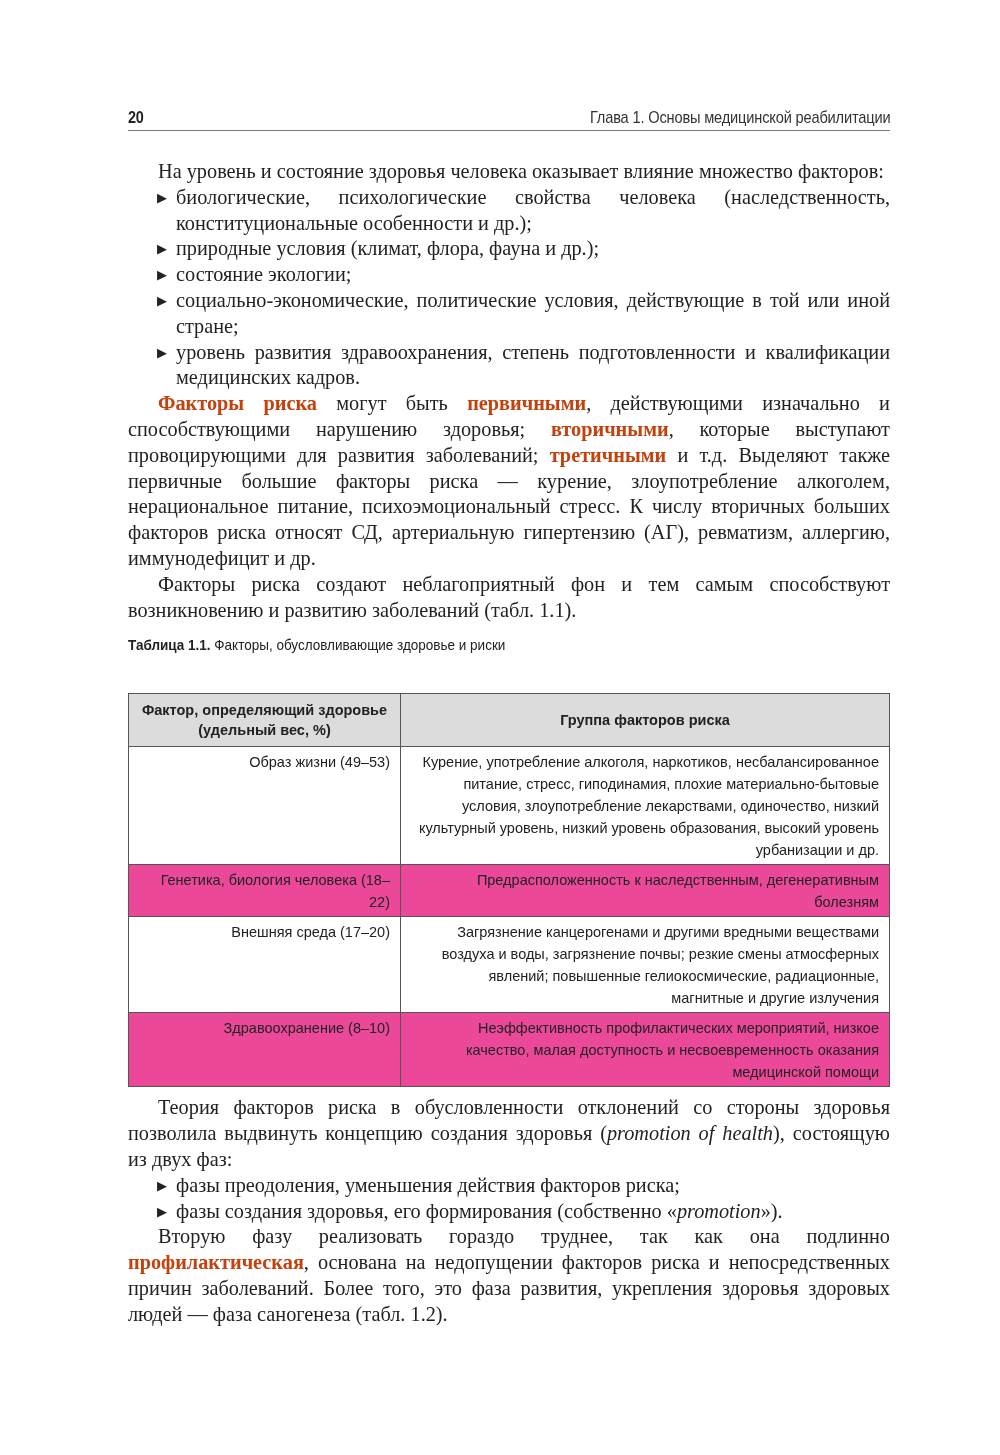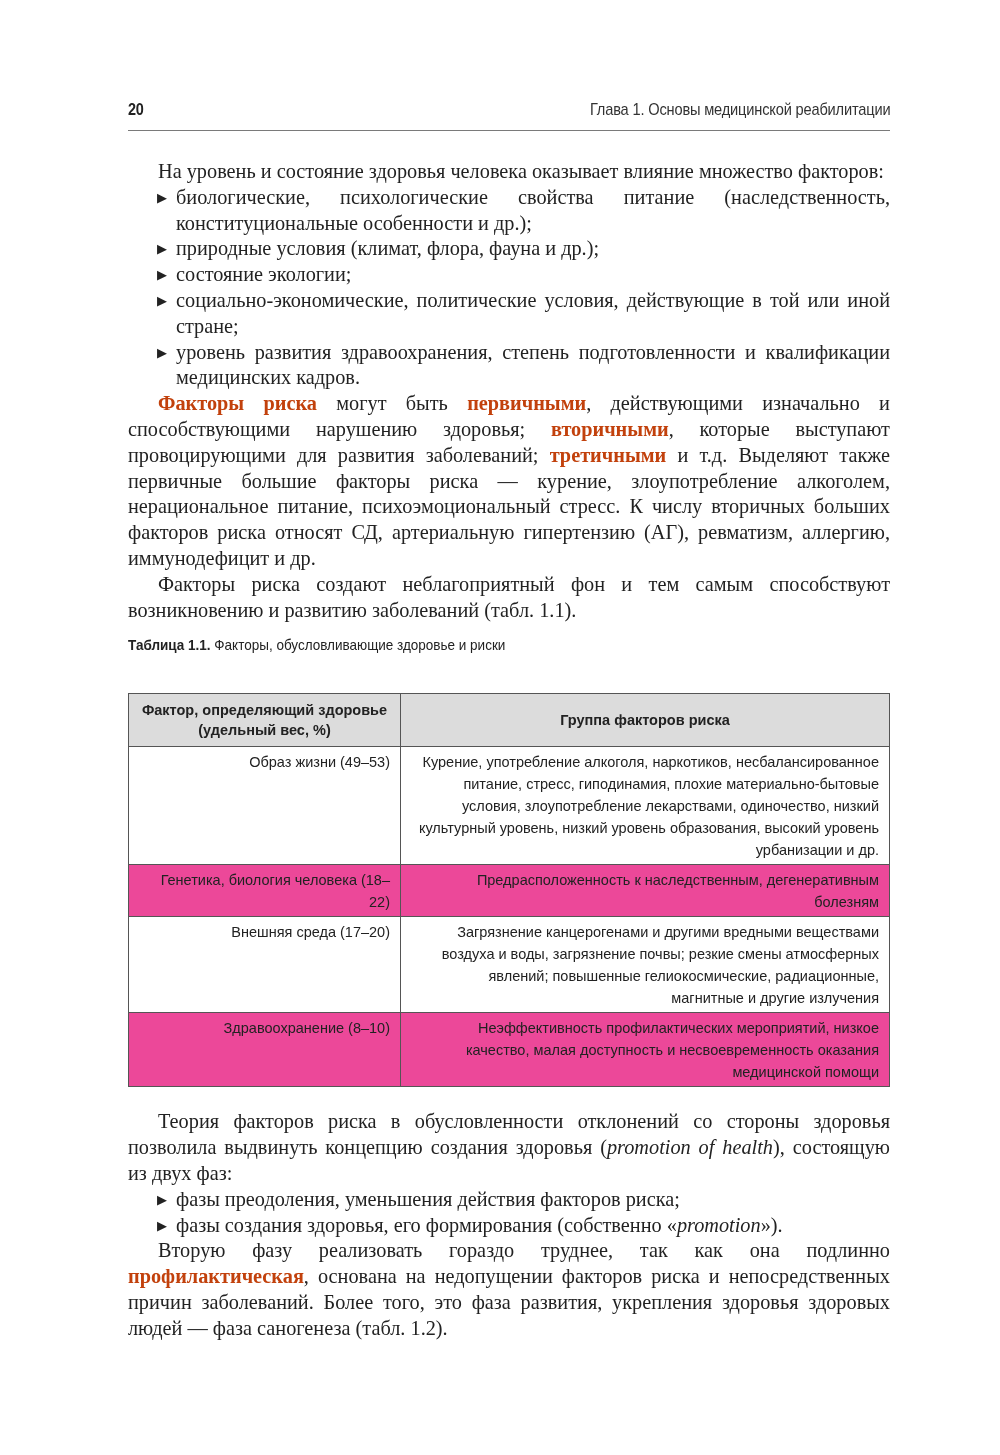--- a/index.html
+++ b/index.html
@@ -1,19 +1,19 @@
 <!DOCTYPE html>
 <html><head>
 <meta charset="utf-8">
 <style>
   html, body { margin: 0; padding: 0; background: #ffffff; }
   body { width: 1000px; height: 1455px; position: relative; overflow: hidden; color: #1a1a1a; }
   .page { position: absolute; left: 128px; top: 100px; width: 762px; }
 
-  .running-head { display: flex; justify-content: space-between; align-items: flex-start;
+  .running-head { display: flex; justify-content: space-between; align-items: flex-end;
     font-family: "Liberation Sans", sans-serif; font-size: 17px; height: 28px;
     border-bottom: 1.5px solid #7a7a7a; padding-bottom: 2px; letter-spacing: -0.2px; }
   .page-number { font-weight: bold; font-size: 17px; color: #222; transform: scaleX(0.85); transform-origin: left; }
   .chapter-title { color: #333; transform: scaleX(0.86); transform-origin: right; white-space: nowrap; }
 
   .body-text { font-family: "Liberation Serif", serif; font-size: 20.3px; line-height: 25.8px; color: #222;
     text-align: justify; margin-top: 28px; }
   .body-text p { margin: 0; text-indent: 30px; }
   .body-text b { font-weight: bold; color: #c2410c; }
   .body-text i { font-style: italic; }
@@ -25,36 +25,36 @@
   .table-caption { font-family: "Liberation Sans", sans-serif; font-size: 15px; margin-top: 13px; margin-bottom: 12px; color: #222;
     transform: scaleX(0.9); transform-origin: left; white-space: nowrap; }
   .table-caption b { font-weight: bold; }
 
   table.data { width: 762px; border-collapse: collapse; font-family: "Liberation Sans", sans-serif; font-size: 14.5px; line-height: 22px; color: #222; margin-top: 40px; }
   table.data th, table.data td { border: 1px solid #555; vertical-align: top; padding: 4px 10px 3px 12px; text-align: right; }
   table.data th { background: #dcdcdc; font-weight: bold; text-align: center; vertical-align: middle; padding: 6px 10px; line-height: 20px; }
   table.data tr.shaded td { background: #ec4899; }
   table.data col.c1 { width: 272px; }
 
-  .after { margin-top: 22px; }
+  .after { margin-top: 8px; }
 </style>
 </head>
 <body>
 
 <div class="page">
 
   <div class="running-head">
     <span class="page-number">20</span>
     <span class="chapter-title">Глава 1. Основы медицинской реабилитации</span>
   </div>
 
   <div class="body-text">
     <p>На уровень и состояние здоровья человека оказывает влияние множество факторов:</p>
     <ul class="bullets">
-      <li><span class="marker">▶</span><span>биологические, психологические свойства питание (наследственность, конституциональные особенности и др.);</span></li>
+      <li><span class="marker">▶</span><span>биологические, психологические свойства человека (наследственность, конституциональные особенности и др.);</span></li>
       <li><span class="marker">▶</span><span>природные условия (климат, флора, фауна и др.);</span></li>
       <li><span class="marker">▶</span><span>состояние экологии;</span></li>
       <li><span class="marker">▶</span><span>социально-экономические, политические условия, действующие в той или иной стране;</span></li>
       <li><span class="marker">▶</span><span>уровень развития здравоохранения, степень подготовленности и квалификации медицинских кадров.</span></li>
     </ul>
 
     <p><b>Факторы риска</b><span> могут быть </span><b>первичными</b><span>, действующими изначально и способствующими нарушению здоровья; </span><b>вторичными</b><span>, которые выступают провоцирующими для развития заболеваний; </span><b>третичными</b><span> и т.д. Выделяют также первичные большие факторы риска — курение, злоупотребление алкоголем, нерациональное питание, психоэмоциональный стресс. К числу вторичных больших факторов риска относят СД, артериальную гипертензию (АГ), ревматизм, аллергию, иммунодефицит и др.</span></p>
 
     <p>Факторы риска создают неблагоприятный фон и тем самым способствуют возникновению и развитию заболеваний (табл. 1.1).</p>
   </div>

